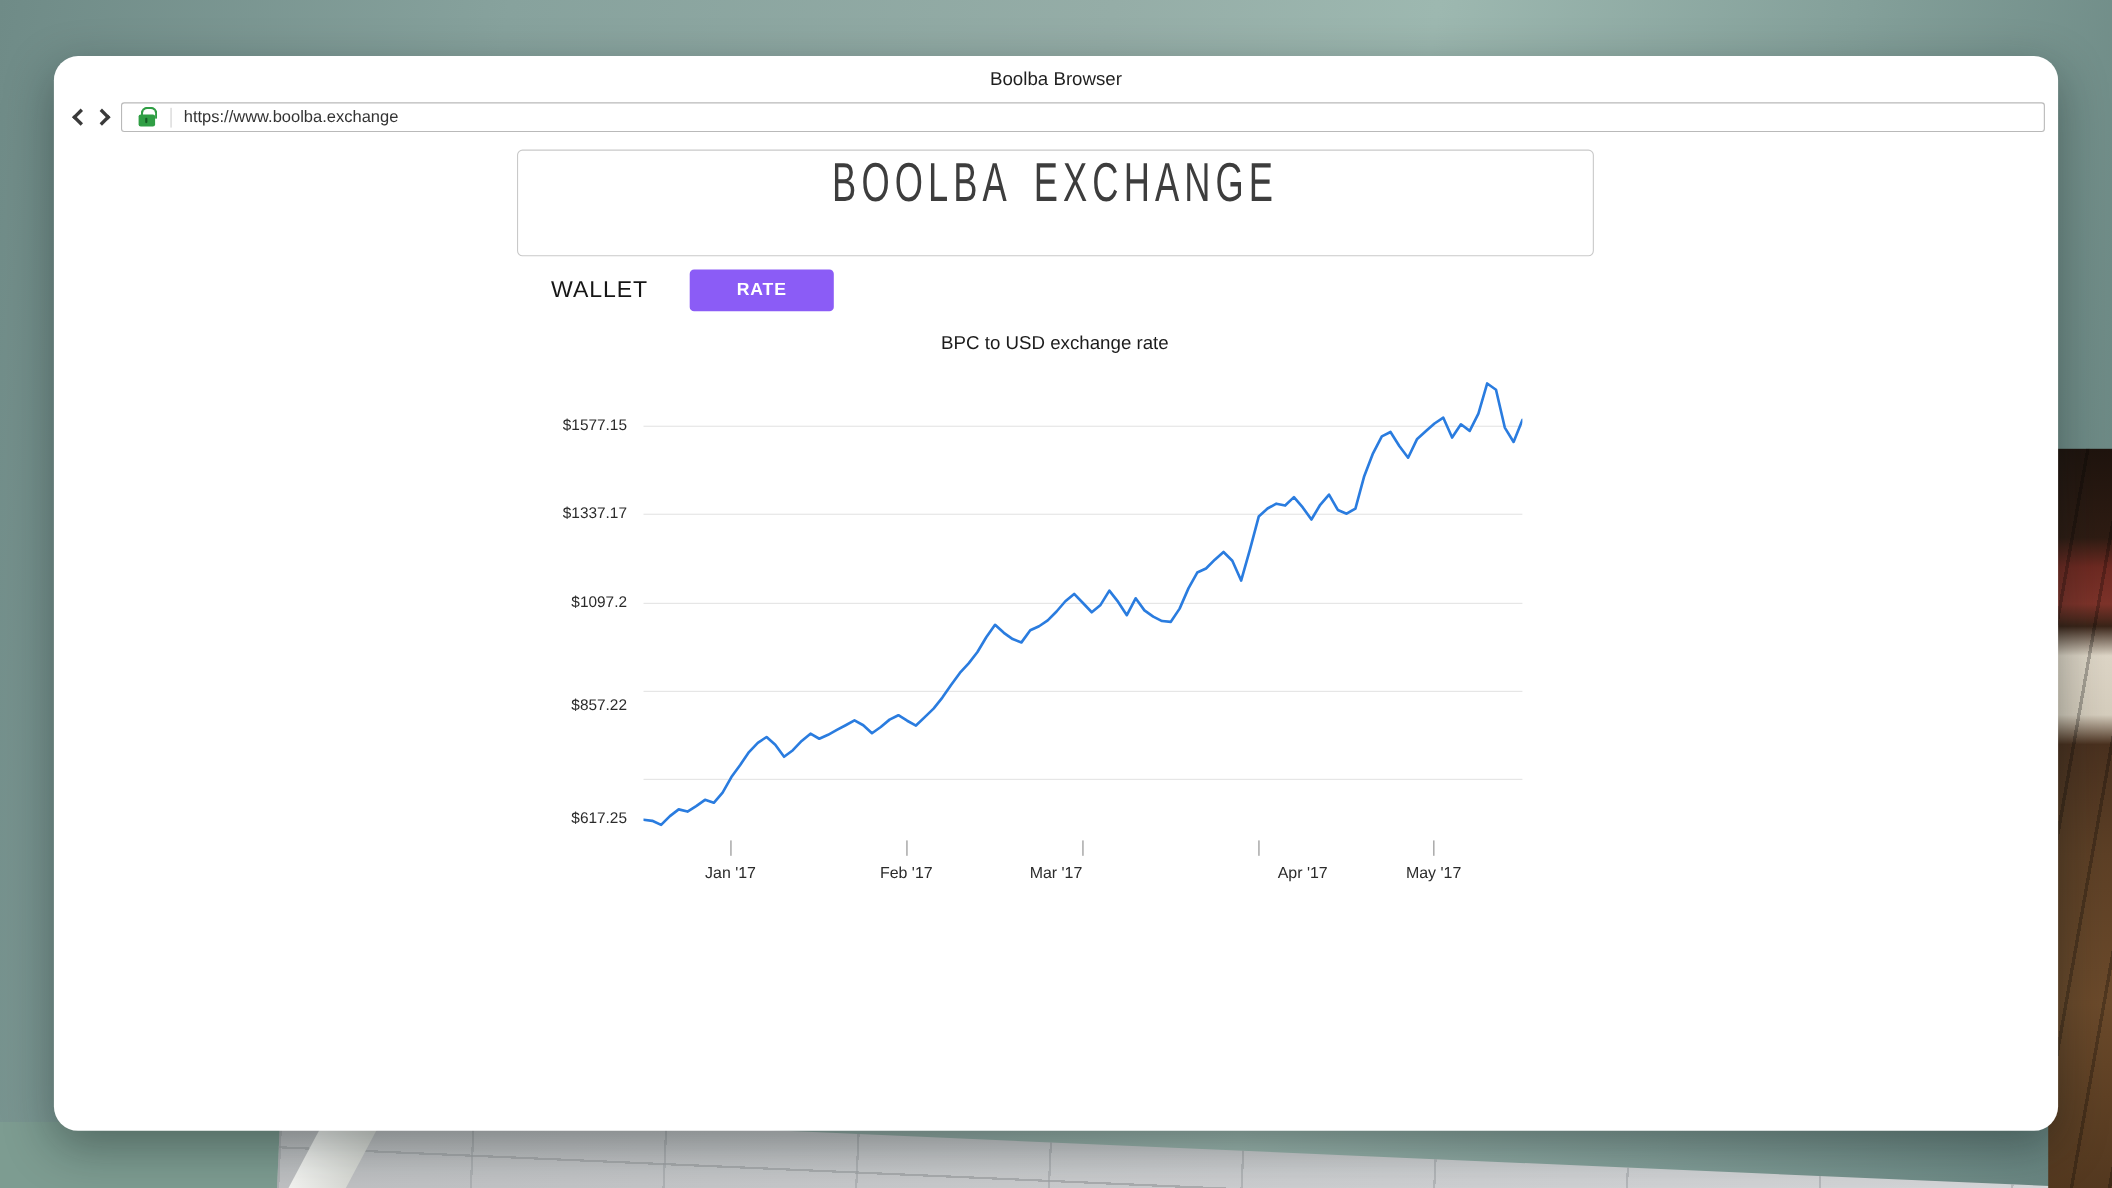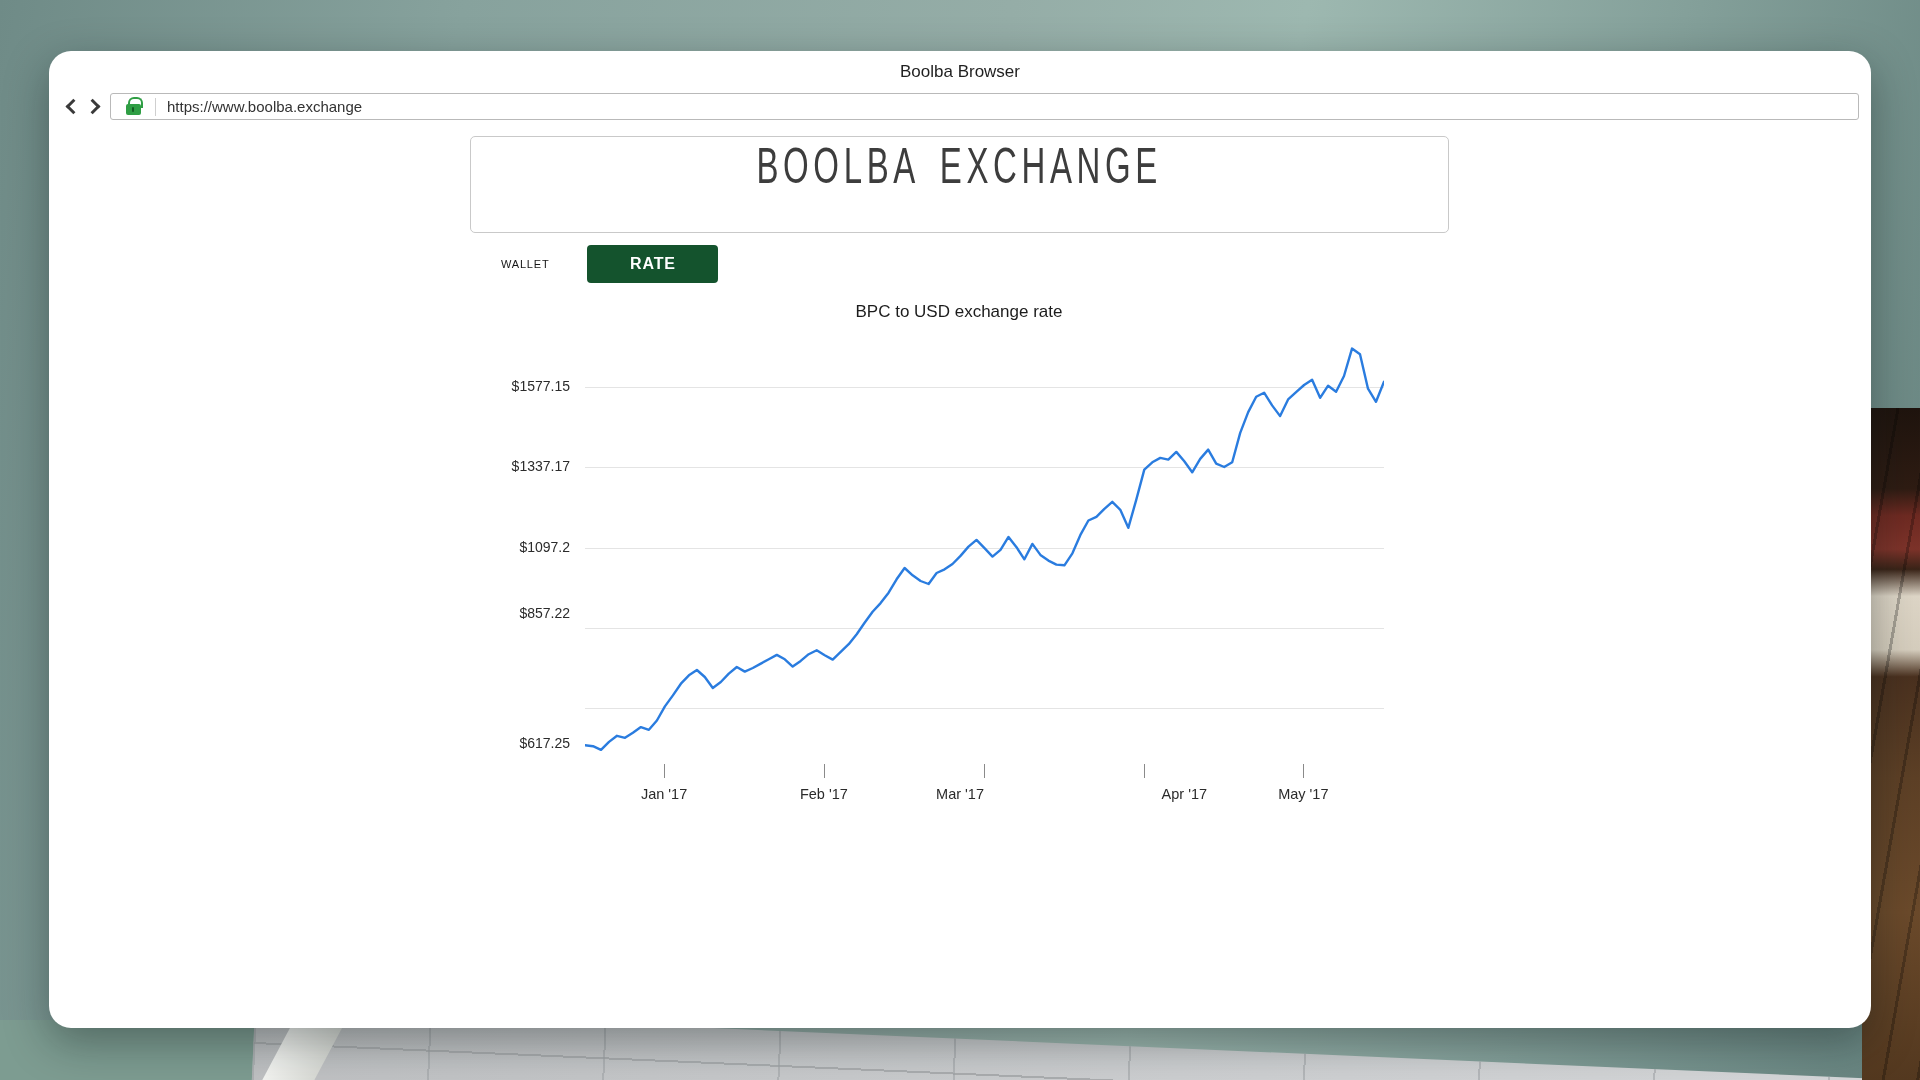--- a/index.html
+++ b/index.html
@@ -51,21 +51,21 @@
   .urlinput { flex:1; height:37px; border:none; outline:none; font-size:15px; color:#333;
     padding-left:11px; font-family:"Liberation Sans", sans-serif; background:transparent; }
 
   
   .sitebox { position:absolute; left:421px; top:85px; width:979px; height:97px;
     border:1px solid #c9c9c9; border-radius:5px; background:#fff;
     display:flex; align-items:flex-start; justify-content:center; }
   .sitetitle { font-size:50px; font-weight:500; color:#3d3d3d; letter-spacing:7px;
     word-spacing:12px; white-space:nowrap; transform:scaleX(0.66); }
   .tabs { position:absolute; left:452px; top:194px; height:38px; display:flex; align-items:center; }
-  .tab-plain { font-size:11px; font-weight:500; color:#161616; letter-spacing:.8px; cursor:pointer; }
+  .tab-plain { font-size:21px; font-weight:500; color:#161616; letter-spacing:.8px; cursor:pointer; }
   .tab-btn { margin-left:38px; width:131px; height:38px; border:none; border-radius:4px;
     color:#fff; font-size:16px; font-weight:700; letter-spacing:.8px; cursor:pointer;
     font-family:"Liberation Sans", sans-serif; }
 
   .charttitle { position:absolute; left:440px; top:251px; width:940px; height:28px;
     text-align:center; font-size:17px; color:#1c1c1c; }
 
   .chartplot { position:absolute; left:536px; top:289px; width:799px; height:470px; }
   .gridline { position:absolute; left:0; width:799px; height:1px; }
   .ylab { position:absolute; left:-120px; width:105px; text-align:right;
@@ -104,34 +104,34 @@
         <input class="urlinput" value="https://www.boolba.exchange" style="">
       </div>
     </div>
 
     <div class="sitebox">
       <div class="sitetitle">BOOLBA EXCHANGE</div>
     </div>
 
     <div class="tabs">
       <span class="tab-plain">WALLET</span>
-      <button class="tab-btn" id="rate-btn" style="background: #14532d;">RATE</button>
+      <button class="tab-btn" id="rate-btn" style="background: #8b5cf6;">RATE</button>
     </div>
 
     <div class="charttitle">BPC to USD exchange rate</div>
 
     <div class="chartplot" id="chartplot">
         <div class="gridline" style="top: 47px; background: rgb(228, 228, 228);"></div>
         <div class="ylab" style="top: 38px;">$1577.15</div>
         <div class="gridline" style="top: 127.25px; background: rgb(228, 228, 228);"></div>
         <div class="ylab" style="top: 118.25px;">$1337.17</div>
         <div class="gridline" style="top: 207.5px; background: rgb(228, 228, 228);"></div>
         <div class="ylab" style="top: 198.5px; text-align: right;">$1097.2</div>
         <div class="gridline" style="top: 287.75px; background: rgb(228, 228, 228);"></div>
-        <div class="ylab" style="top: 265px;">$857.22</div>
+        <div class="ylab" style="top: 292px;">$857.22</div>
         <div class="gridline" style="top: 368px; background: rgb(228, 228, 228);"></div>
         <div class="ylab" style="top: 375px; margin-top: 20px;">$617.25</div>
         <div class="xtick" style="left: 79.101px; background: rgb(138, 138, 138);"></div>
         <div class="xlab" style="left: 79.101px;">Jan '17</div>
         <div class="xtick" style="left: 238.901px; background: rgb(138, 138, 138);"></div>
         <div class="xlab" style="left: 238.901px;">Feb '17</div>
         <div class="xtick" style="left: 398.701px; background: rgb(138, 138, 138);"></div>
         <div class="xlab" style="left: 375px;">Mar '17</div>
         <div class="xtick" style="left: 559.3px; background: rgb(138, 138, 138);"></div>
         <div class="xlab" style="left: 559.3px; margin-left: 40px;">Apr '17</div>

